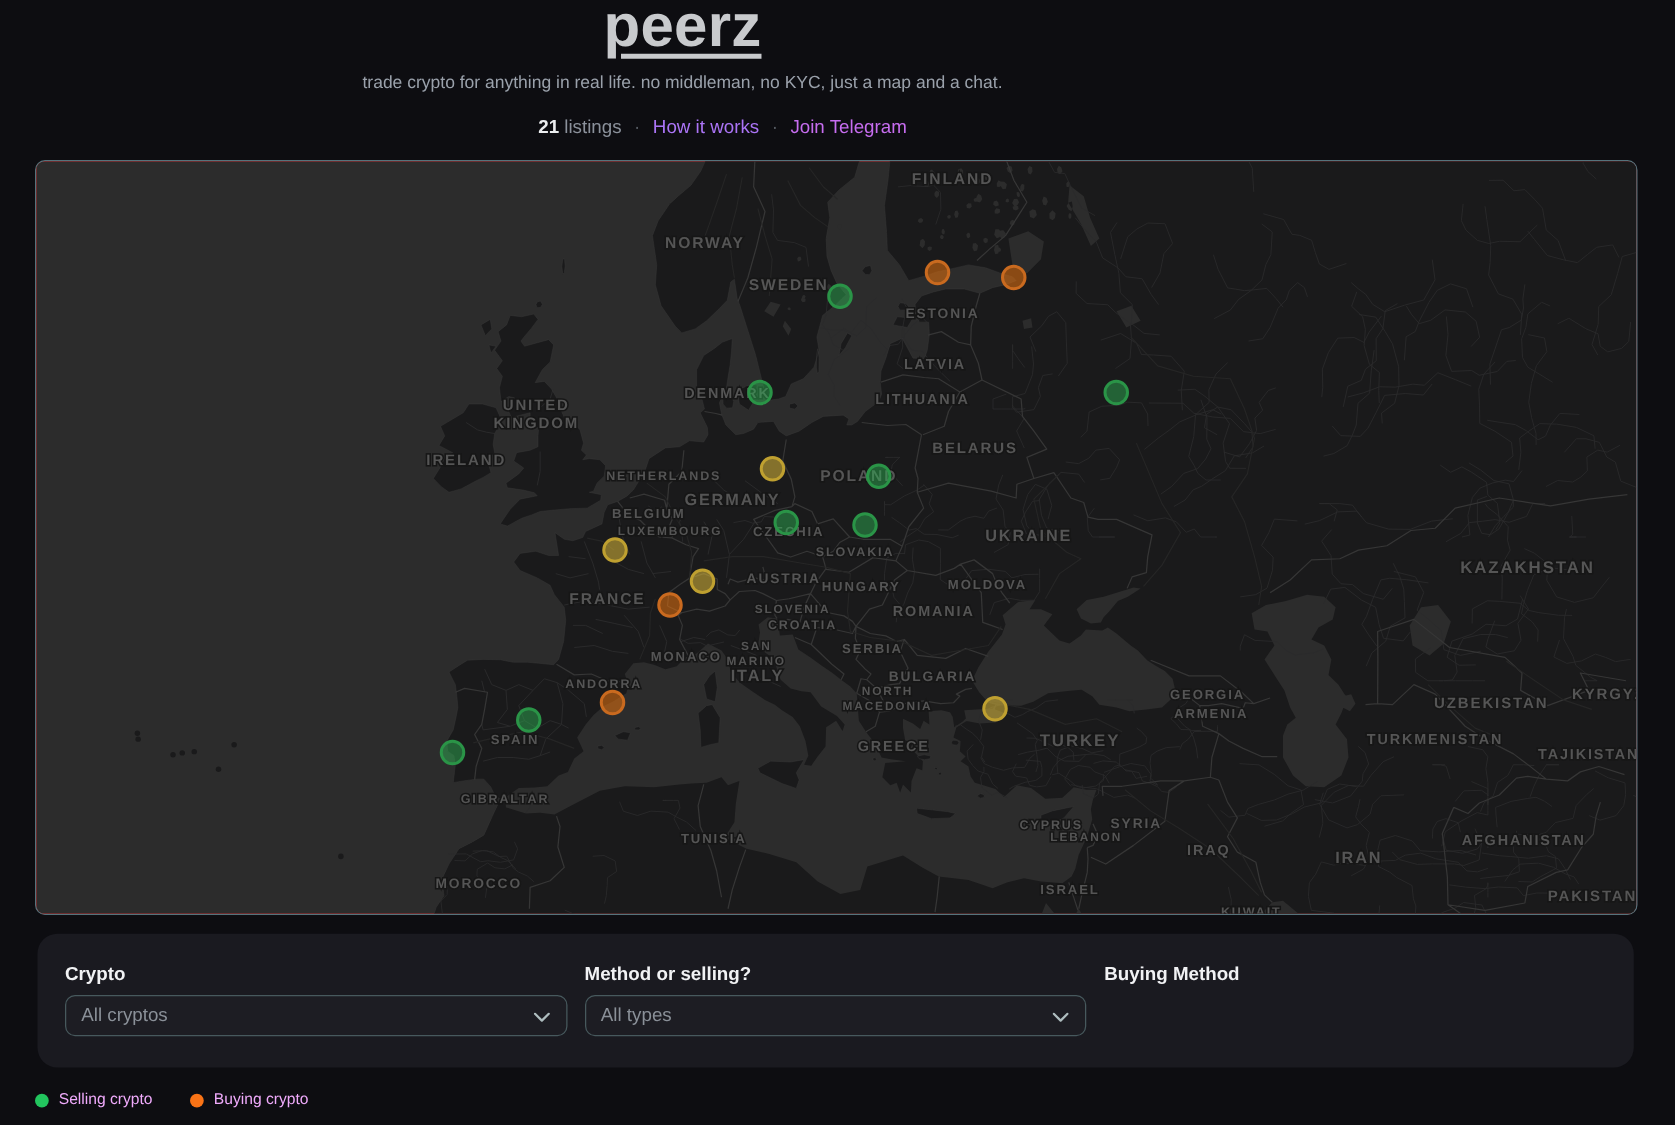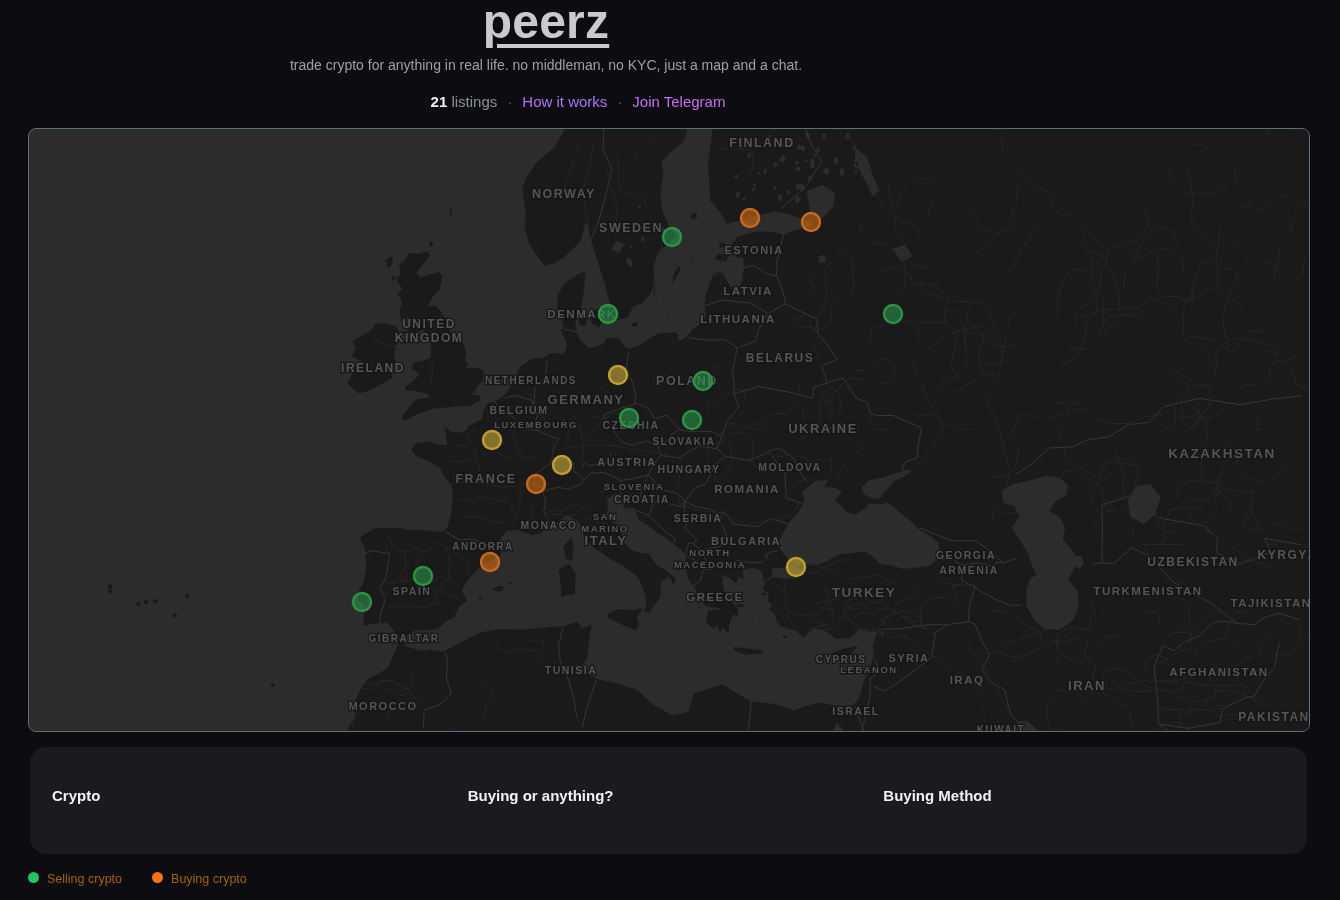--- a/index.html
+++ b/index.html
@@ -9,26 +9,26 @@
 h1 span{text-decoration:underline;text-decoration-thickness:3.5px;text-underline-offset:6px;}
 .sub{position:absolute;top:57px;left:0;width:100%;text-align:center;color:#9aa1ab;font-size:14px;}
 .nav{position:absolute;top:93px;left:0;width:100%;text-align:center;font-size:15px;color:#8b919b;margin-left:32px;}
 .nav b{color:#eceef0;font-weight:700;}
 .nav .dot{color:#565b63;margin:0 10px;}
 .a1{color:#ab74f6;} .a2{color:#c76df0;}
 .map{position:absolute;left:28px;top:128px;width:1280px;height:602px;border:1px solid #56737c;
 border-radius:8px;overflow:hidden;background:#b91c1c;}
 .card{position:absolute;left:30px;top:747px;width:1277px;height:107px;background:#1a1a20;
 border-radius:16px;box-sizing:border-box;padding:24px 22px;}
-.cols{display:grid;grid-template-columns:1fr 1fr 1fr;gap:14px;margin-top:16px;}
+.cols{display:grid;grid-template-columns:1fr 1fr 1fr;gap:14px;}
 .flabel{color:#f1f2f4;font-size:15px;font-weight:700;margin-bottom:8px;}
 .sel{position:relative;height:33px;border:1px solid #47595d;border-radius:8px;background:#1d1d23;
 box-sizing:border-box;display:flex;align-items:center;padding:0 12px;color:#8a9098;font-size:15px;}
 .sel svg{position:absolute;right:13px;top:13px;}
-.legend{position:absolute;left:28px;top:872px;display:flex;align-items:flex-start;font-size:12.5px;color:#a16207;}
+.legend{position:absolute;left:28px;top:872px;display:flex;align-items:flex-end;font-size:12.5px;color:#f0abfc;}
 .ldot{width:11px;height:11px;border-radius:50%;display:inline-block;margin-right:8px;}
 .lg1{background:#22c55e;} .lg2{background:#f97316;margin-left:30px;}
 </style></head>
 <body>
 <div class="wrap">
 <h1><span>peerz</span></h1>
 <div class="sub">trade crypto for anything in real life. no middleman, no KYC, just a map and a chat.</div>
 <div class="nav"><b>21</b> listings<span class="dot">·</span><span class="a1">How it works</span><span class="dot">·</span><span class="a2">Join Telegram</span></div>
 <div class="map">
       <svg width="1280" height="602" viewBox="0 0 1280 602" style="display:block">
@@ -125,22 +125,28 @@
           <circle cx="463" cy="311" r="9" fill="#ddb93a" fill-opacity="0.55" stroke="#bfa030"></circle>
           <circle cx="533" cy="336" r="9" fill="#ddb93a" fill-opacity="0.55" stroke="#bfa030"></circle>
           <circle cx="767" cy="438" r="9" fill="#ddb93a" fill-opacity="0.55" stroke="#bfa030"></circle>
         </g>
       </svg>
     </div>
 <div class="card">
       <div class="cols">
 <div>
           <div class="flabel">Crypto</div>
+          <div class="sel">All cryptos<svg width="13" height="8" viewBox="0 0 13 8">
+              <path d="M1 1l5.5 5.5L12 1" fill="none" stroke="#aebdbf" stroke-width="1.8" stroke-linecap="round" stroke-linejoin="round"></path>
+            </svg></div>
         </div>
 <div>
-          <div class="flabel">Buying or anything?</div>
+          <div class="flabel">Method or selling?</div>
+          <div class="sel">All types<svg width="13" height="8" viewBox="0 0 13 8">
+              <path d="M1 1l5.5 5.5L12 1" fill="none" stroke="#aebdbf" stroke-width="1.8" stroke-linecap="round" stroke-linejoin="round"></path>
+            </svg></div>
         </div>
 <div>
           <div class="flabel">Buying Method</div>
         </div>
 </div>
     </div>
 <div class="legend"><span class="ldot lg1"></span>Selling crypto<span class="ldot lg2"></span>Buying crypto</div>
 </div>
 </body></html>

